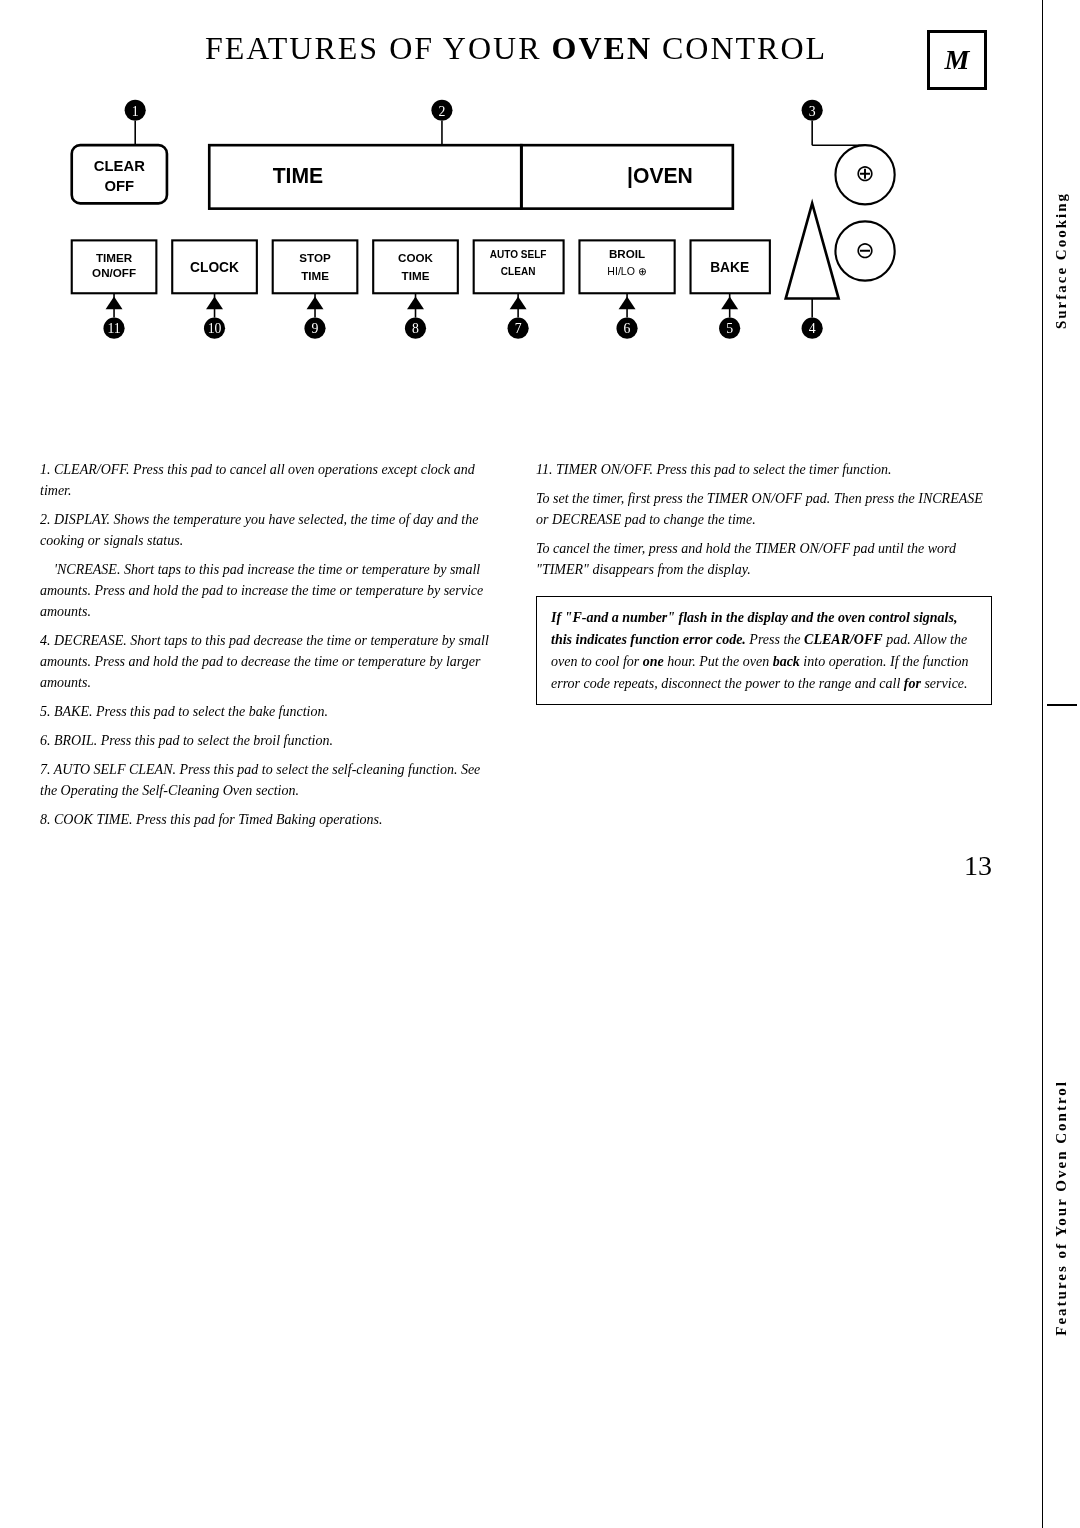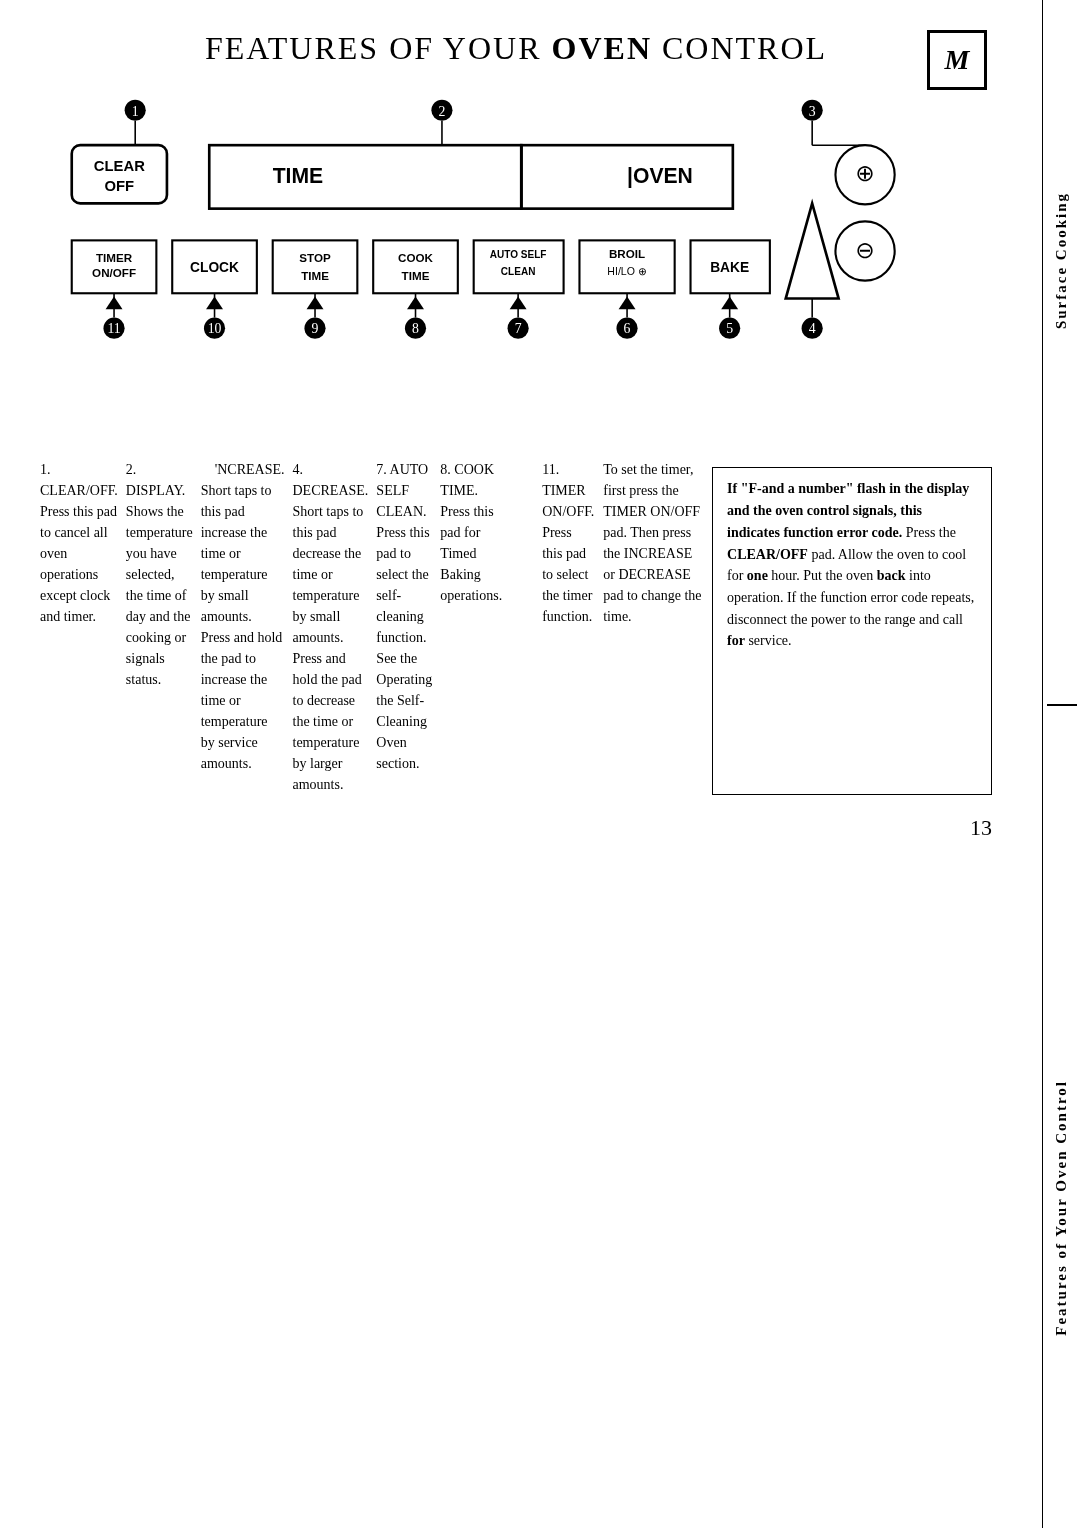--- a/index.html
+++ b/index.html
@@ -113,37 +113,38 @@
     .instructions {
       display: grid;
       grid-template-columns: 1fr 1fr;
       gap: 0 40px;
       font-size: 14px;
       line-height: 1.5;
     }
 
     .left-col, .right-col {
       display: flex;
-      flex-direction: row;
+      flex-direction: column;
       gap: 8px;
+      font-style: italic;
     }
 
     .error-box {
       border: 1px solid #000;
       padding: 10px 14px;
       margin-top: 8px;
       font-size: 14px;
       line-height: 1.55;
     }
 
     .error-box .bold { font-weight: bold; }
 
     .page-number {
       text-align: right;
-      font-size: 22px;
+      font-size: 28px;
       margin-top: 20px;
     }
   </style>
 </head>
 <body>
 
 <div class="page-container">
 
   <div class="main-content">
 
@@ -278,21 +279,27 @@
         </p>
 
         <p>
           &nbsp;&nbsp;&nbsp;&nbsp;<span class="bold">'NCREASE. Short</span> taps <span class="bold">to</span> this <span class="bold">pad</span> increase the <span class="bold">time or</span> temperature by <span class="bold">small amounts. Press and hold</span> the <span class="bold">pad to</span> increase the time or temperature by <span class="bold">service</span> amounts.
         </p>
 
         <p>
           4. <span class="bold">DECREASE. Short taps to this pad</span> decrease the time <span class="bold">or</span> temperature by small amounts. Press <span class="bold">and hold the pad</span> to decrease the time or temperature by larger <span class="bold">amounts.</span>
         </p>
 
-
+        <p>
+          5. <span class="bold">BAKE.</span> Press this <span class="bold">pad to</span> select the bake function.
+        </p>
+
+        <p>
+          <span class="bold">6.</span> BROIL. Press this <span class="bold">pad to</span> select the broil function.
+        </p>
 
         <p>
           7. <span class="bold">AUTO SELF CLEAN.</span> Press this <span class="bold">pad</span> to select the self-cleaning function. See <span class="bold">the</span> Operating the Self-Cleaning Oven section.
         </p>
 
         <p>
           8. COOK <span class="bold">TIME.</span> Press this <span class="bold">pad for</span> Timed Baking <span class="bold">operations.</span>
         </p>
 
 
@@ -302,20 +309,23 @@
 
 
         <p>
           11. TIMER ON/OFF. Press this pad to select the timer function.
         </p>
 
         <p>
           To set the timer, first press the TIMER ON/OFF pad. Then press the INCREASE or DECREASE pad to change the time.
         </p>
 
+        <p>
+          To cancel the timer, press <span class="bold">and</span> hold the TIMER ON/OFF pad until the word "TIMER" disappears <span class="bold">from</span> the display.
+        </p>
 
         <div class="error-box">
           <p>
             <span class="bold">If "F-and a number" flash in the display and the oven control signals, this indicates function error code.</span> Press the <span class="bold">CLEAR/OFF</span> pad. Allow the oven to cool for <span class="bold">one</span> hour. Put the oven <span class="bold">back</span> into operation. If the function error code repeats, disconnect the power to the range and call <span class="bold">for</span> service.
           </p>
         </div>
 
       </div>
 
     </div>

